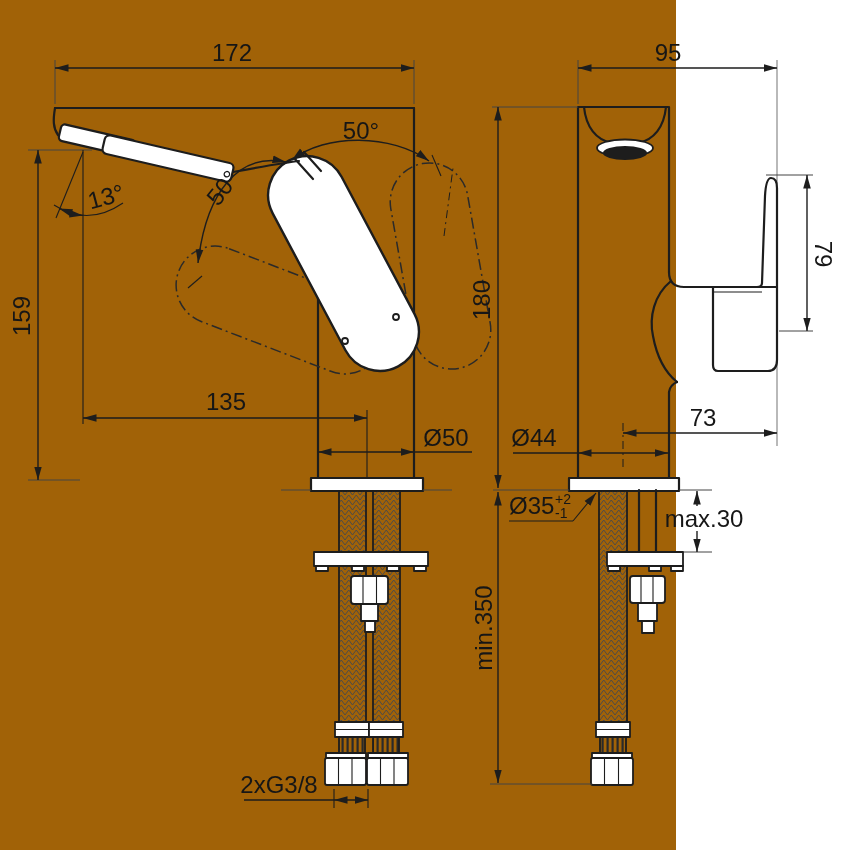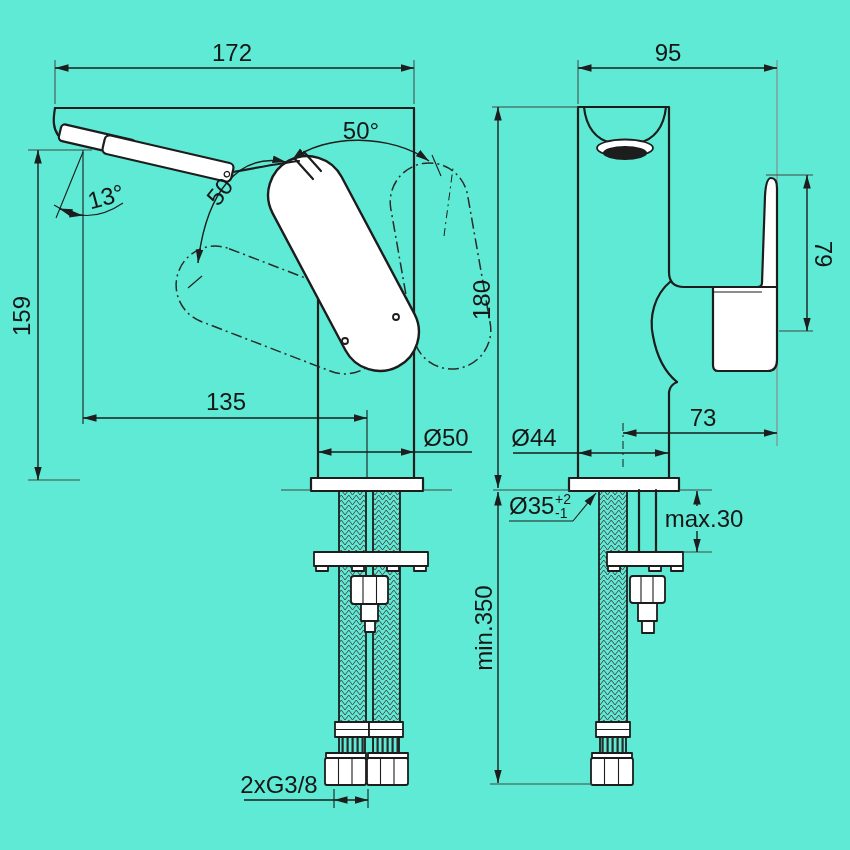--- a/index.html
+++ b/index.html
@@ -1,16 +1,16 @@
 <!DOCTYPE html>
 <html><head>
 <meta charset="utf-8">
 <style>
   html,body{margin:0;padding:0;background:#fff;}
-  #stage{width:850px;height:850px;background:#5eead4;position:relative;font-family:"Liberation Sans",sans-serif;}
+  #stage{width:676px;height:850px;background:#a16207;position:relative;font-family:"Liberation Sans",sans-serif;}
   svg{display:block;}
   .ol  {stroke:#1d1d1d;stroke-width:2.2;fill:none;stroke-linecap:round;stroke-linejoin:round;}
   .olf {stroke:#1d1d1d;stroke-width:2.2;fill:#fff;stroke-linejoin:round;}
   .wf  {stroke:#1d1d1d;stroke-width:1.8;fill:#fff;stroke-linejoin:round;}
   .dl  {stroke:#1d1d1d;stroke-width:1.4;fill:none;}
   .xl  {stroke:#454545;stroke-width:1;fill:none;}
   .gl  {stroke:#8a8a8a;stroke-width:1.2;fill:none;}
   .thin{stroke:#1d1d1d;stroke-width:1.1;fill:none;}
   .ph  {stroke:#2a2a2a;stroke-width:1.5;fill:none;stroke-dasharray:11 4 2 4;stroke-linejoin:round;}
   .braidfill{fill:url(#braid);stroke:#1d1d1d;stroke-width:1.8;}

